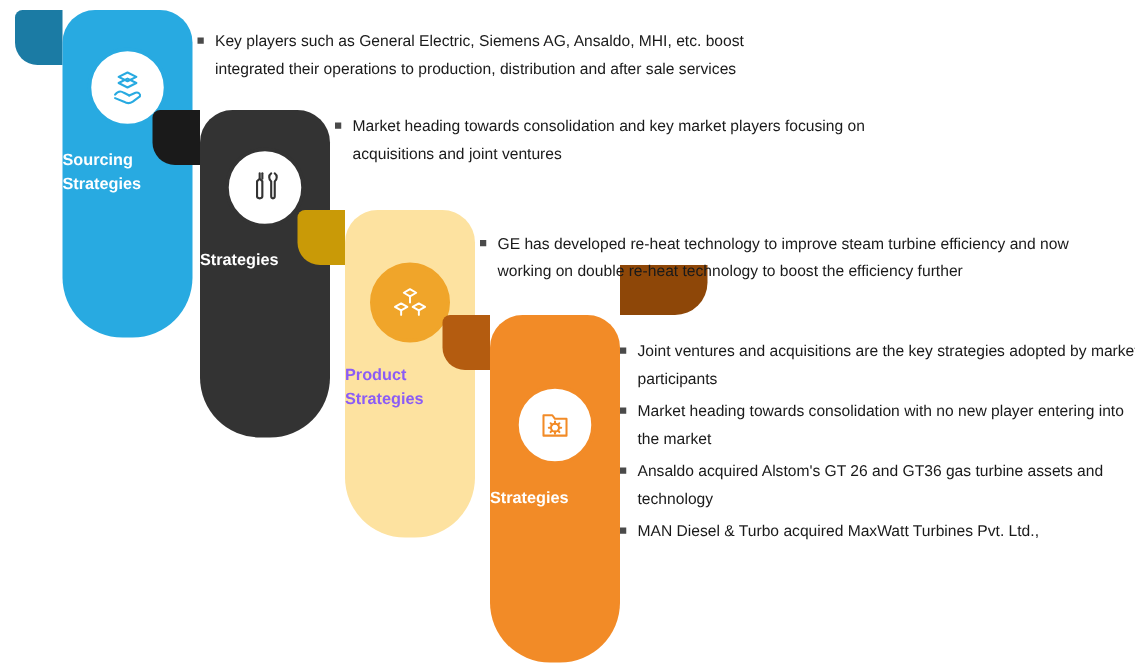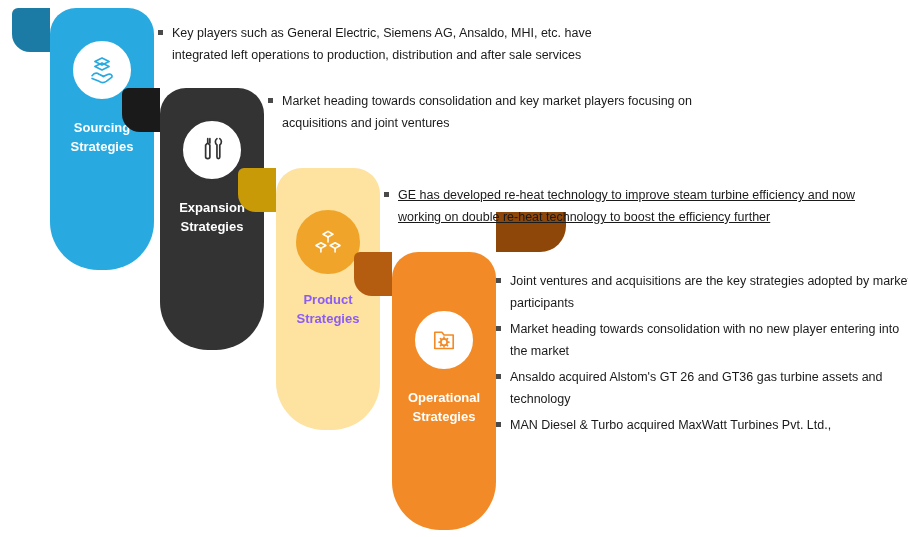--- a/index.html
+++ b/index.html
@@ -62,21 +62,21 @@
     justify-content: center;
   }
   .ribbon .circle svg {
     width: 34px;
     height: 34px;
   }
   .ribbon .label {
     position: absolute;
     left: 0;
     width: 104px;
-    text-align: center;
+    text-align: left;
     font-size: 13px;
     font-weight: bold;
     line-height: 19px;
     color: #ffffff;
   }
 
   
   #ribbon-sourcing { left: 50px; top: 8px; }
   #ribbon-sourcing .body { height: 262px; background: #28aae1; }
   #ribbon-sourcing .fold { background: #1b7ba4; }
@@ -119,21 +119,21 @@
     position: absolute;
     left: 0;
     top: 8px;
     width: 5px;
     height: 5px;
     background: #4a4a4a;
   }
   #bullets-sourcing { left: 158px; top: 22px; width: 470px; }
   #bullets-expansion { left: 268px; top: 90px; width: 460px; }
   #bullets-market-participants { left: 384px; top: 132px; width: 470px; }
-  #bullets-ge { left: 384px; top: 184px; width: 480px; text-decoration: underline; }
+  #bullets-ge { left: 384px; top: 184px; width: 480px; }
   #bullets-operational { left: 496px; top: 270px; width: 420px; }
 </style>
 </head>
 <body>
 
 <div id="stage">
 
   <div class="ribbon" id="ribbon-sourcing">
     <div class="fold"></div>
     <div class="body"></div>
@@ -155,21 +155,20 @@
     <div class="fold"></div>
     <div class="body"></div>
     <div class="circle">
       <svg viewBox="0 0 48 48" fill="none" stroke="#333333" stroke-width="2.4" stroke-linecap="round" stroke-linejoin="round">
         <path d="M18 8 L18 14 L15 17 L15 34 C15 37 21 37 21 34 L21 17 L18 14"></path>
         <path d="M21 8 L21 14"></path>
         <path d="M31 8 C28 10 28 15 31 17 L31 34 C31 37 35 37 35 34 L35 17 C38 15 38 10 35 8"></path>
       </svg>
     </div>
     <div class="label">
-      <div>Expansion</div>
       <div>Strategies</div>
     </div>
   </div>
 
   <div class="ribbon" id="ribbon-product">
     <div class="fold"></div>
     <div class="body"></div>
     <div class="circle" style="background:#f0a52a;">
       <svg viewBox="0 0 48 48" fill="none" stroke="#ffffff" stroke-width="2.2" stroke-linecap="round" stroke-linejoin="round">
         <path d="M24 9 L31 13 L24 17 L17 13 Z"></path>
@@ -190,27 +189,26 @@
     <div class="body"></div>
     <div class="fold bottom"></div>
     <div class="circle">
       <svg viewBox="0 0 48 48" fill="none" stroke="#f28b27" stroke-width="2.3" stroke-linecap="round" stroke-linejoin="round">
         <path d="M11 13 L21 13 L24 17 L37 17 L37 36 L11 36 Z"></path>
         <circle cx="24" cy="27" r="4.5"></circle>
         <path d="M24 20 L24 22.5 M24 31.5 L24 34 M17 27 L19.5 27 M28.5 27 L31 27 M19 22 L20.8 23.8 M27.2 30.2 L29 32 M29 22 L27.2 23.8 M20.8 30.2 L19 32"></path>
       </svg>
     </div>
     <div class="label">
-      <div>Operational</div>
       <div>Strategies</div>
     </div>
   </div>
 
   <div class="bullets" id="bullets-sourcing">
-    <div class="bullet">Key players  such as General Electric, Siemens AG, Ansaldo, MHI,   etc. have integrated left operations to production, distribution and after sale services</div>
+    <div class="bullet">Key players  such as General Electric, Siemens AG, Ansaldo, MHI,   etc. boost integrated their operations to production, distribution and after sale services</div>
   </div>
 
   <div class="bullets" id="bullets-expansion">
     <div class="bullet">Market heading towards consolidation and key market players focusing on acquisitions and joint ventures</div>
   </div>
 
 
   <div class="bullets" id="bullets-ge">
     <div class="bullet">GE has developed re-heat technology to improve steam turbine efficiency and now working on double re-heat technology to boost the  efficiency further</div>
   </div>

